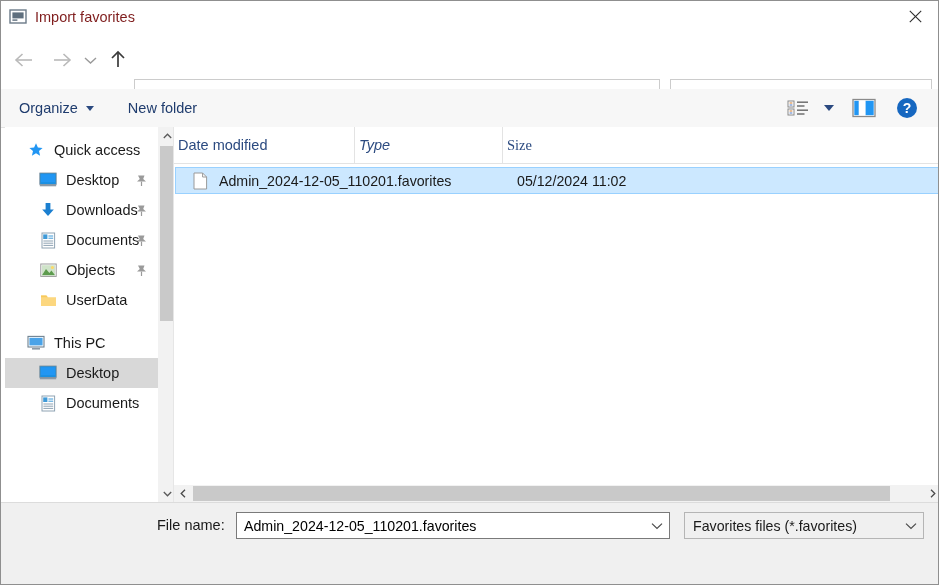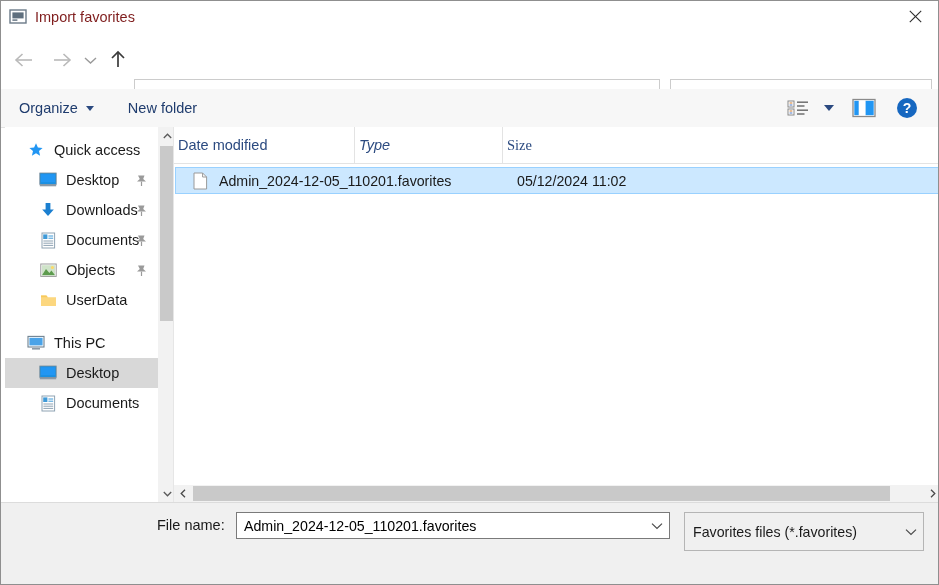--- a/index.html
+++ b/index.html
@@ -372,21 +372,21 @@
     white-space: nowrap;
   }
   .combo-chev {
     margin-left: auto;
     width: 24px; height: 100%;
     display: flex; align-items: center; justify-content: center;
   }
   .filter-combo {
     position: absolute;
     left: 683px; top: 9px;
-    width: 240px; height: 39px;
+    width: 240px; height: 27px;
     background: #f0f0f0;
     border: 1px solid #b5b5b5;
     box-sizing: border-box;
     display: flex;
     align-items: center;
   }
   .filter-value {
     margin-left: 8px;
     font-size: 14.2px;
     color: #1a1a1a;

